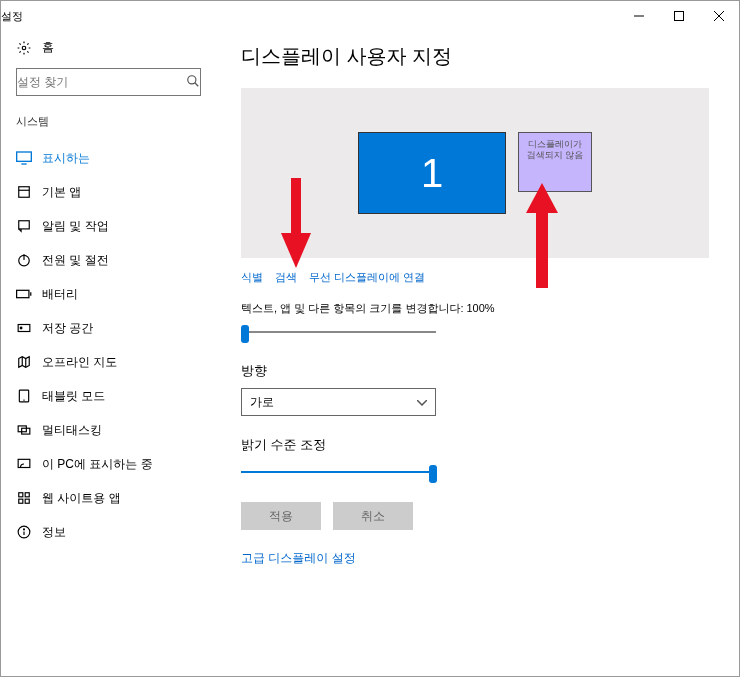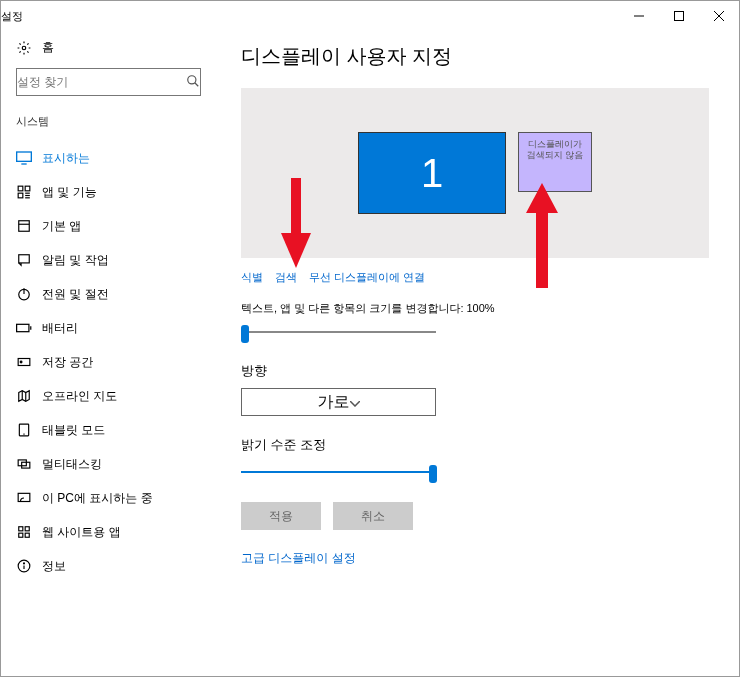--- a/index.html
+++ b/index.html
@@ -23,21 +23,21 @@
 .monitor1 { width: 148px; height: 82px; background: #0078d7; color: #fff; display: flex; align-items: center; justify-content: center; font-size: 40px; font-weight: 300; border: 1px solid #333; }
 .monitor2 { width: 74px; height: 60px; background: #c4b5fd; border: 1px solid #555; font-size: 9px; color: #555; text-align: center; padding: 6px 4px; line-height: 1.2; }
 .links { display: flex; gap: 12px; margin-top: 12px; margin-bottom: 16px; }
 .links a { color: #0066cc; font-size: 11px; cursor: default; }
 .section-label { font-size: 11px; margin-bottom: 6px; }
 .slider { position: relative; width: 195px; height: 20px; margin-bottom: 20px; }
 .slider-track { position: absolute; top: 9px; left: 0; right: 0; height: 2px; background: #888; }
 .slider-fill { position: absolute; top: 9px; left: 0; height: 2px; background: #0078d7; }
 .slider-thumb { position: absolute; top: 3px; width: 8px; height: 18px; background: #0078d7; border-radius: 3px; }
 .section-heading { font-size: 13px; margin-bottom: 8px; }
-.select { border: 1px solid #666; width: 195px; height: 28px; display: flex; align-items: center; padding: 0 8px; justify-content: center; font-size: 16px; margin-bottom: 20px; }
+.select { border: 1px solid #666; width: 195px; height: 28px; display: flex; align-items: center; padding: 0 8px; justify-content: space-between; font-size: 12px; margin-bottom: 20px; }
 .btn-row { display: flex; gap: 12px; margin-bottom: 20px; }
 .btn { width: 80px; height: 28px; background: #ccc; display: flex; align-items: center; justify-content: center; font-size: 12px; color: #666; }
 .adv-link { color: #0066cc; font-size: 12px; }
 .arrow-down { position: absolute; }
 .arrow-up { position: absolute; }
 </style>
 </head>
 <body>
 
 <div class="titlebar">
@@ -87,33 +87,20 @@
           <svg width="16" height="14" viewBox="0 0 24 20" fill="none" stroke="#0078d7" stroke-width="2">
             <rect x="1" y="1" width="22" height="14"></rect>
             <line x1="8" y1="19" x2="16" y2="19"></line>
           </svg>
         </span>
       <span>표시하는</span>
     </div>
     <div class="nav-item">
       <span class="nav-icon">
           <svg width="14" height="14" viewBox="0 0 24 24" fill="none" stroke="#000" stroke-width="2">
-            <rect x="2" y="2" width="8" height="8"></rect>
-            <rect x="14" y="2" width="8" height="8"></rect>
-            <rect x="2" y="14" width="8" height="8"></rect>
-            <line x1="14" y1="14" x2="22" y2="14"></line>
-            <line x1="14" y1="18" x2="22" y2="18"></line>
-            <line x1="14" y1="22" x2="22" y2="22"></line>
-          </svg>
-        </span>
-      <span>앱 및 기능</span>
-    </div>
-    <div class="nav-item">
-      <span class="nav-icon">
-          <svg width="14" height="14" viewBox="0 0 24 24" fill="none" stroke="#000" stroke-width="2">
             <rect x="3" y="3" width="18" height="18"></rect>
             <line x1="3" y1="9" x2="21" y2="9"></line>
           </svg>
         </span>
       <span>기본 앱</span>
     </div>
     <div class="nav-item">
       <span class="nav-icon">
           <svg width="14" height="14" viewBox="0 0 24 24" fill="none" stroke="#000" stroke-width="2">
             <rect x="3" y="3" width="18" height="14"></rect>

